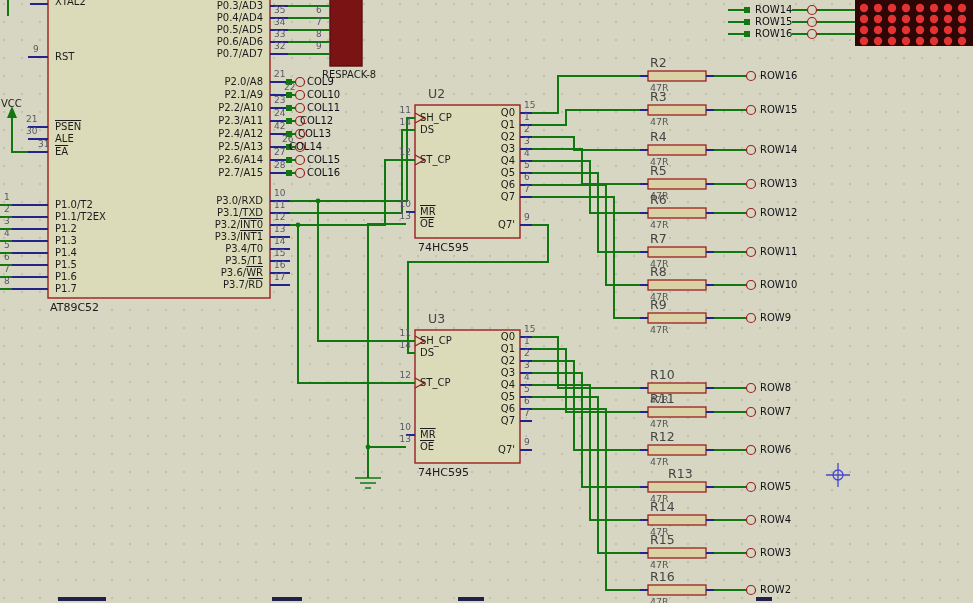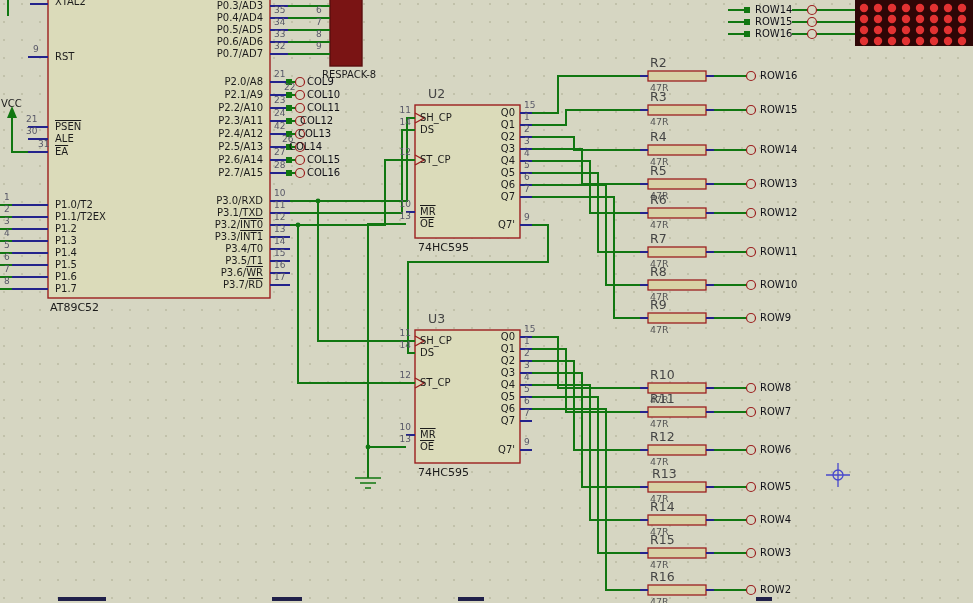--- a/index.html
+++ b/index.html
@@ -377,21 +377,21 @@
 <div class="t net" style="left:760px;top:313px">ROW9</div>
 <div class="t ref" style="left:650px;top:369px">R10</div>
 <div class="t rval" style="left:650px;top:395px">47R</div>
 <div class="t net" style="left:760px;top:383px">ROW8</div>
 <div class="t ref" style="left:650px;top:393px">R11</div>
 <div class="t rval" style="left:650px;top:419px">47R</div>
 <div class="t net" style="left:760px;top:407px">ROW7</div>
 <div class="t ref" style="left:650px;top:431px">R12</div>
 <div class="t rval" style="left:650px;top:457px">47R</div>
 <div class="t net" style="left:760px;top:445px">ROW6</div>
-<div class="t ref" style="left:652px;top:468px">R13</div>
+<div class="t ref" style="left:668px;top:468px">R13</div>
 <div class="t rval" style="left:650px;top:494px">47R</div>
 <div class="t net" style="left:760px;top:482px">ROW5</div>
 <div class="t ref" style="left:650px;top:501px">R14</div>
 <div class="t rval" style="left:650px;top:527px">47R</div>
 <div class="t net" style="left:760px;top:515px">ROW4</div>
 <div class="t ref" style="left:650px;top:534px">R15</div>
 <div class="t rval" style="left:650px;top:560px">47R</div>
 <div class="t net" style="left:760px;top:548px">ROW3</div>
 <div class="t ref" style="left:650px;top:571px">R16</div>
 <div class="t rval" style="left:650px;top:597px">47R</div>

